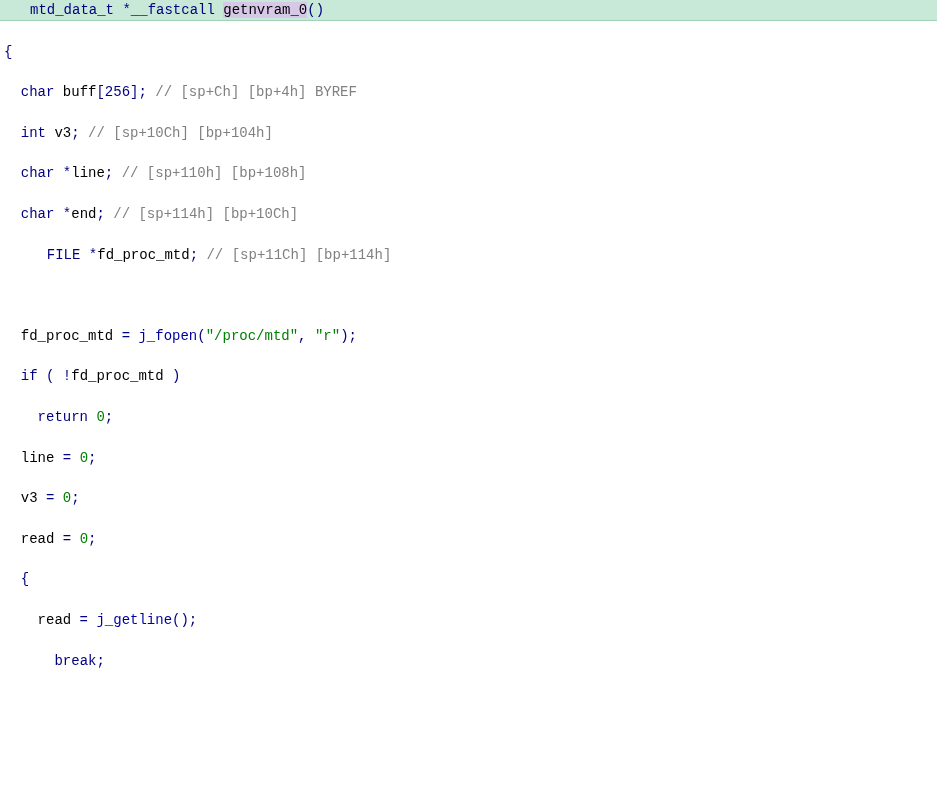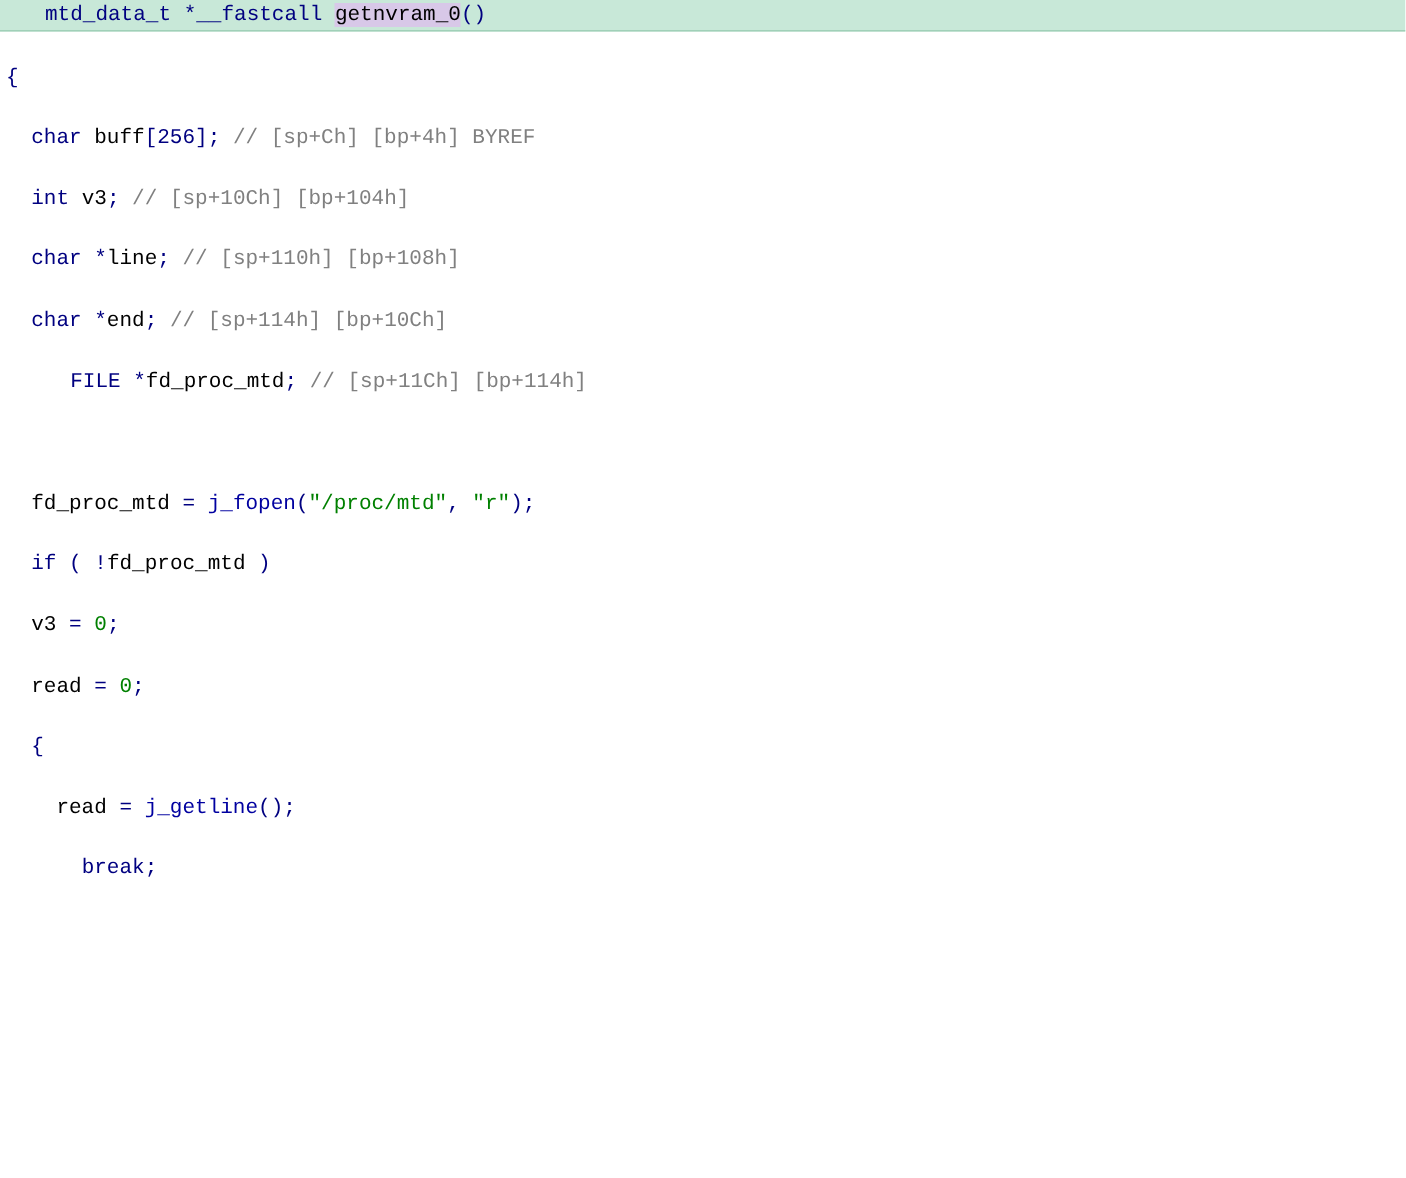--- a/index.html
+++ b/index.html
@@ -43,20 +43,22 @@
 <div class="code-body">
 <span class="line"><span class="t-brace">{</span></span>
 <span class="line">  <span class="t-kw">char</span> <span class="t-localv">buff</span><span class="t-op">[256]</span>; <span class="t-comment">// [sp+Ch] [bp+4h] BYREF</span></span>
 <span class="line">  <span class="t-kw">int</span> <span class="t-localv">v3</span>; <span class="t-comment">// [sp+10Ch] [bp+104h]</span></span>
 <span class="line">  <span class="t-kw">char</span> <span class="t-op">*</span><span class="t-localv">line</span>; <span class="t-comment">// [sp+110h] [bp+108h]</span></span>
 <span class="line">  <span class="t-kw">char</span> <span class="t-op">*</span><span class="t-localv">end</span>; <span class="t-comment">// [sp+114h] [bp+10Ch]</span></span>
 <span class="line">  <span class="t-type">FILE</span> <span class="t-op">*</span><span class="t-localv">fd_proc_mtd</span>; <span class="t-comment">// [sp+11Ch] [bp+114h]</span></span>
 <span class="line"> </span>
 <span class="line">  <span class="t-localv">fd_proc_mtd</span> = <span class="t-call">j_fopen</span>(<span class="t-str">"/proc/mtd"</span>, <span class="t-str">"r"</span>);</span>
 <span class="line">  <span class="t-kw">if</span> ( <span class="t-op">!</span><span class="t-localv">fd_proc_mtd</span> )</span>
+<span class="line">    <span class="t-kw">return</span> <span class="t-num">0</span>;</span>
+<span class="line">  <span class="t-localv">line</span> = <span class="t-num">0</span>;</span>
 <span class="line">  <span class="t-localv">v3</span> = <span class="t-num">0</span>;</span>
 <span class="line">  <span class="t-localv">read</span> = <span class="t-num">0</span>;</span>
 <span class="line">  <span class="t-brace">{</span></span>
 <span class="line">    <span class="t-localv">read</span> = <span class="t-call">j_getline</span>();</span>
 <span class="line">      <span class="t-kw">break</span>;</span>
 
 
 
 
 

